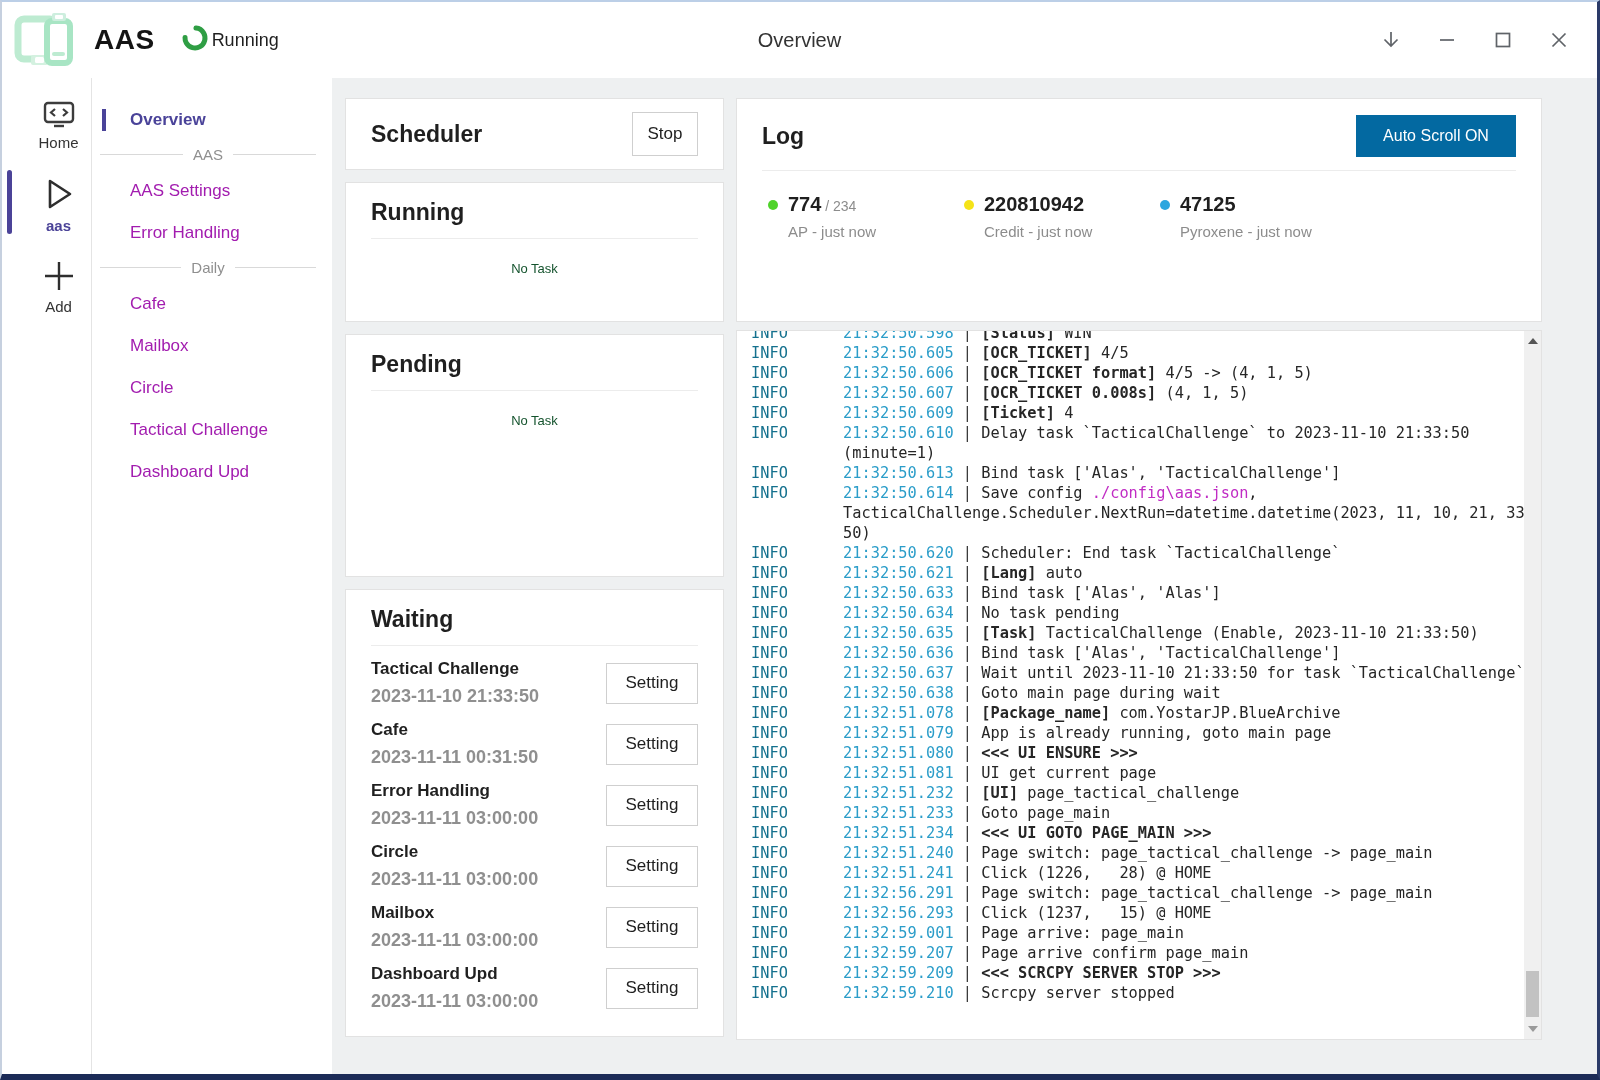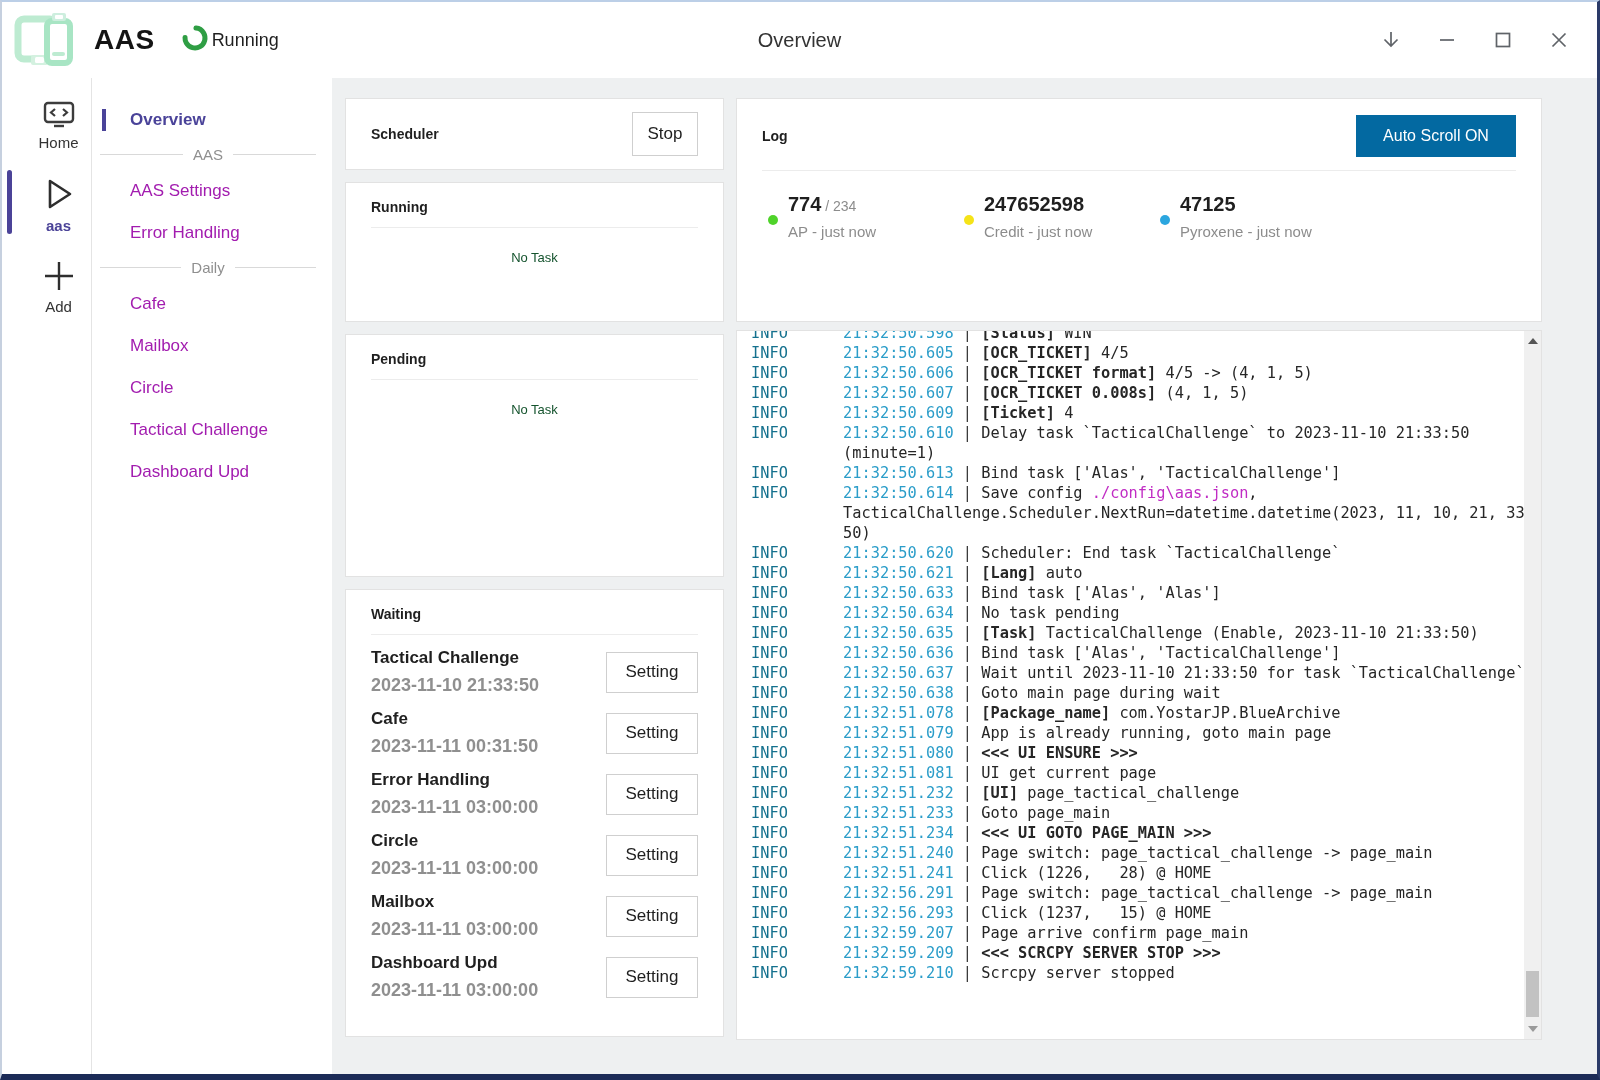--- a/index.html
+++ b/index.html
@@ -26,21 +26,21 @@
   .nav-item{position:relative;padding:8px 0 8px 38px;margin-bottom:6px;font-size:17px;color:#a21caf;cursor:pointer;}
   .nav-item.active{color:#4a4399;font-weight:bold;}
   .nav-item.active::before{content:'';position:absolute;left:10px;top:7px;bottom:7px;width:4px;background:#4a4399;}
   .nav-section{display:flex;align-items:center;margin:8px 0 10px;padding:0 16px 0 8px;}
   .nav-section .line{flex:1;height:1px;background:#d9d9d9;}
   .sec-label{margin:0 10px;font-size:15px;color:#8f8f8f;}
   .content{flex:1;background:#eef0f1;position:relative;overflow:hidden;}
   .col-left{position:absolute;left:13px;top:20px;width:379px;}
   .col-right{position:absolute;left:404px;top:20px;width:806px;}
   .card{background:#fff;border:1px solid #e2e2e2;box-sizing:border-box;}
-  .card-title{font-size:14px;font-weight:600;color:#1f1f1f;}
+  .card-title{font-size:23px;font-weight:600;color:#1f1f1f;}
   
   .scheduler-card{height:72px;display:flex;align-items:center;justify-content:space-between;padding:0 25px;margin-bottom:12px;}
   .btn-outline{border:1px solid #cfcfcf;background:#fff;font-size:17px;color:#1f1f1f;font-family:inherit;cursor:pointer;}
   .stop-btn{width:66px;height:44px;}
   
   .task-card{margin-bottom:12px;padding:16px 25px 0;}
   .task-card .card-title{display:block;padding-bottom:12px;border-bottom:1px solid #ececec;}
   .running-card{height:140px;}
   .pending-card{height:243px;}
   .waiting-card{height:448px;}
@@ -48,21 +48,21 @@
   .wait-row{display:flex;align-items:center;justify-content:space-between;margin-top:13px;}
   .wait-info{min-width:0;}
   .wait-name{font-size:17px;font-weight:bold;color:#1f1f1f;}
   .wait-date{font-size:18px;font-weight:bold;color:#8f8f8f;margin-top:7px;}
   .setting-btn{width:92px;height:41px;flex:0 0 auto;}
   
   .log-card{height:224px;padding:16px 25px 0;margin-bottom:8px;}
   .log-head{display:flex;align-items:center;justify-content:space-between;padding-bottom:13px;border-bottom:1px solid #ececec;}
   .autoscroll-btn{width:160px;height:42px;background:#0369a1;color:#fff;border:none;font-size:16px;font-family:inherit;cursor:pointer;}
   .stats{display:flex;margin-top:22px;padding-left:6px;}
-  .stat{width:196px;display:flex;align-items:center;}
+  .stat{width:196px;display:flex;align-items:flex-start;}
   .stat-dot{width:10px;height:10px;border-radius:50%;margin-top:7px;margin-right:10px;flex:0 0 auto;}
   .stat-value{font-size:20px;font-weight:bold;color:#1f1f1f;}
   .stat-suffix{font-size:14px;color:#8c8c8c;font-weight:normal;}
   .stat-label{font-size:15px;color:#8c8c8c;margin-top:7px;}
   .log-output{height:710px;position:relative;overflow:hidden;padding-left:14px;}
   .log-pre{font-family:"DejaVu Sans Mono",monospace;font-size:15.3px;line-height:20px;margin-top:-8px;width:784px;color:#262626;}
   .log-line{white-space:pre-wrap;padding-left:10ch;text-indent:-10ch;word-break:break-word;}
   .lg-lvl{color:#15718e;}
   .lg-time{color:#2b9dc9;}
   .lg-sep{color:#3c3c3c;}
@@ -252,21 +252,21 @@
               <div class="stat">
                 <span class="stat-dot" style="background: rgb(79, 211, 42);"></span>
                 <div>
                   <div class="stat-value">774<span class="stat-suffix"> / 234</span></div>
                   <div class="stat-label">AP - just now</div>
                 </div>
               </div>
               <div class="stat">
                 <span class="stat-dot" style="background: rgb(245, 227, 24);"></span>
                 <div>
-                  <div class="stat-value">247652598</div>
+                  <div class="stat-value">220810942</div>
                   <div class="stat-label">Credit - just now</div>
                 </div>
               </div>
               <div class="stat">
                 <span class="stat-dot" style="background: rgb(43, 166, 223);"></span>
                 <div>
                   <div class="stat-value">47125</div>
                   <div class="stat-label">Pyroxene - just now</div>
                 </div>
               </div>
@@ -295,20 +295,21 @@
               <div class="log-line"><span class="lg-lvl">INFO      </span><span class="lg-time">21:32:51.079 </span><span class="lg-sep">| </span><span>App is already running, goto main page</span></div>
               <div class="log-line"><span class="lg-lvl">INFO      </span><span class="lg-time">21:32:51.080 </span><span class="lg-sep">| </span><span class="seg-b">&lt;&lt;&lt; UI ENSURE &gt;&gt;&gt;</span></div>
               <div class="log-line"><span class="lg-lvl">INFO      </span><span class="lg-time">21:32:51.081 </span><span class="lg-sep">| </span><span>UI get current page</span></div>
               <div class="log-line"><span class="lg-lvl">INFO      </span><span class="lg-time">21:32:51.232 </span><span class="lg-sep">| </span><span class="seg-b">[UI]</span><span> page_tactical_challenge</span></div>
               <div class="log-line"><span class="lg-lvl">INFO      </span><span class="lg-time">21:32:51.233 </span><span class="lg-sep">| </span><span>Goto page_main</span></div>
               <div class="log-line"><span class="lg-lvl">INFO      </span><span class="lg-time">21:32:51.234 </span><span class="lg-sep">| </span><span class="seg-b">&lt;&lt;&lt; UI GOTO PAGE_MAIN &gt;&gt;&gt;</span></div>
               <div class="log-line"><span class="lg-lvl">INFO      </span><span class="lg-time">21:32:51.240 </span><span class="lg-sep">| </span><span>Page switch: page_tactical_challenge -&gt; page_main</span></div>
               <div class="log-line"><span class="lg-lvl">INFO      </span><span class="lg-time">21:32:51.241 </span><span class="lg-sep">| </span><span>Click (1226,   28) @ HOME</span></div>
               <div class="log-line"><span class="lg-lvl">INFO      </span><span class="lg-time">21:32:56.291 </span><span class="lg-sep">| </span><span>Page switch: page_tactical_challenge -&gt; page_main</span></div>
               <div class="log-line"><span class="lg-lvl">INFO      </span><span class="lg-time">21:32:56.293 </span><span class="lg-sep">| </span><span>Click (1237,   15) @ HOME</span></div>
+              <div class="log-line"><span class="lg-lvl">INFO      </span><span class="lg-time">21:32:59.001 </span><span class="lg-sep">| </span><span>Page arrive: page_main</span></div>
               <div class="log-line"><span class="lg-lvl">INFO      </span><span class="lg-time">21:32:59.207 </span><span class="lg-sep">| </span><span>Page arrive confirm page_main</span></div>
               <div class="log-line"><span class="lg-lvl">INFO      </span><span class="lg-time">21:32:59.209 </span><span class="lg-sep">| </span><span class="seg-b">&lt;&lt;&lt; SCRCPY SERVER STOP &gt;&gt;&gt;</span></div>
               <div class="log-line"><span class="lg-lvl">INFO      </span><span class="lg-time">21:32:59.210 </span><span class="lg-sep">| </span><span>Scrcpy server stopped</span></div>
             </div>
           <div class="v-scroll">
             <div class="v-arrow up">
                 <div class="tri-up"></div>
               </div>
             <div class="v-thumb"></div>
             <div class="v-arrow down">

